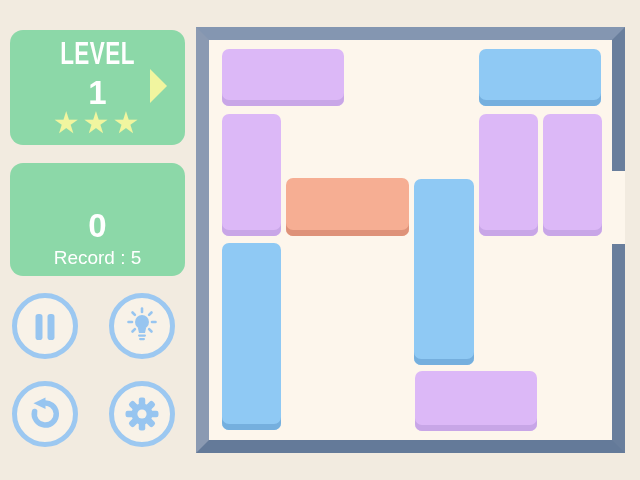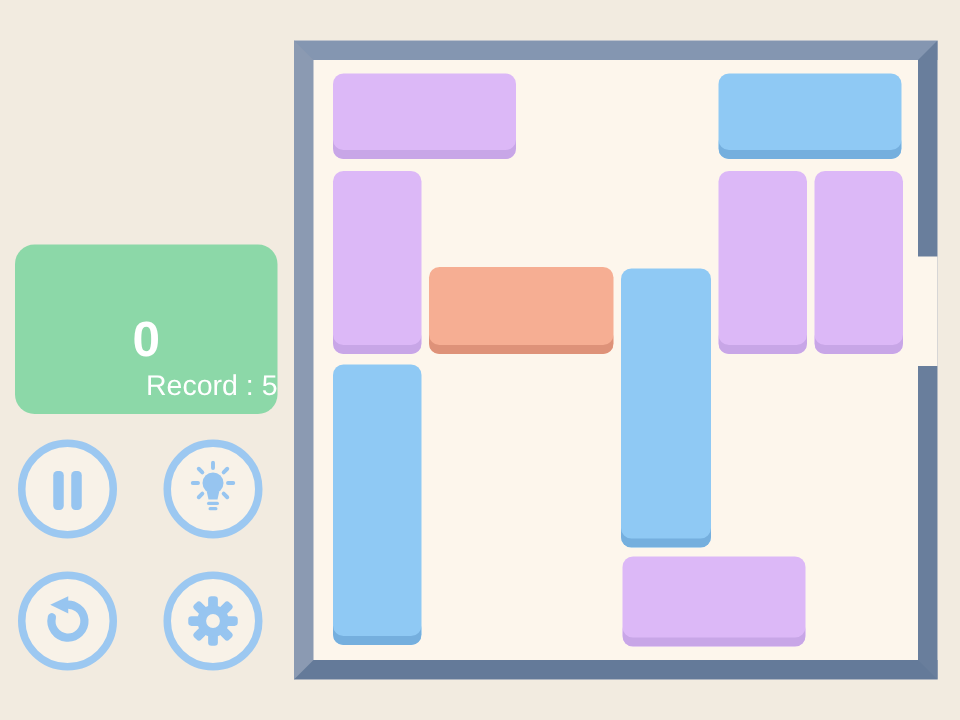--- a/index.html
+++ b/index.html
@@ -34,21 +34,21 @@
     border-top:17px solid transparent;
     border-bottom:17px solid transparent;
     border-left:17px solid #F1F59F;
   }
   .stars{
     position:absolute;left:0;width:100%;top:78px;
     font-size:30px;color:#F1F59F;letter-spacing:3px;line-height:1;
   }
   .record{
     position:absolute;left:0;width:100%;top:84px;
-    font-size:19px;font-weight:normal;text-align:right;
+    font-size:19px;font-weight:normal;
   }
 
   
   .rbtn{
     position:absolute;width:66px;height:66px;border-radius:50%;
     border:5px solid #9CC8F1;background:#F8F2E8;
     box-sizing:border-box;display:flex;align-items:center;justify-content:center;
     padding:0;cursor:pointer;
   }
   .rbtn svg{display:block;}
@@ -72,20 +72,26 @@
   .blocks-layer{position:absolute;left:0;top:0;width:403px;height:400px;}
   .block{
     position:absolute;border-radius:7px;
   }
 </style>
 </head>
 <body>
 
 <div class="stage">
 
+  <section class="panel panel-level">
+    <div class="panel-title"><span class="condensed">LEVEL</span></div>
+    <div class="panel-value">1</div>
+    <div class="next-arrow"></div>
+    <div class="stars"><span>★★★</span></div>
+  </section>
 
   <section class="panel panel-moves">
     <div class="panel-value">0</div>
     <div class="record">Record : 5</div>
   </section>
 
   <button class="rbtn" id="btn-pause" aria-label="pause">
     <svg width="38" height="38" viewBox="0 0 38 38">
       <rect x="9.5" y="7" width="7" height="26" rx="2.8" fill="#97C5F0"></rect>
       <rect x="21.5" y="7" width="7" height="26" rx="2.8" fill="#97C5F0"></rect>

